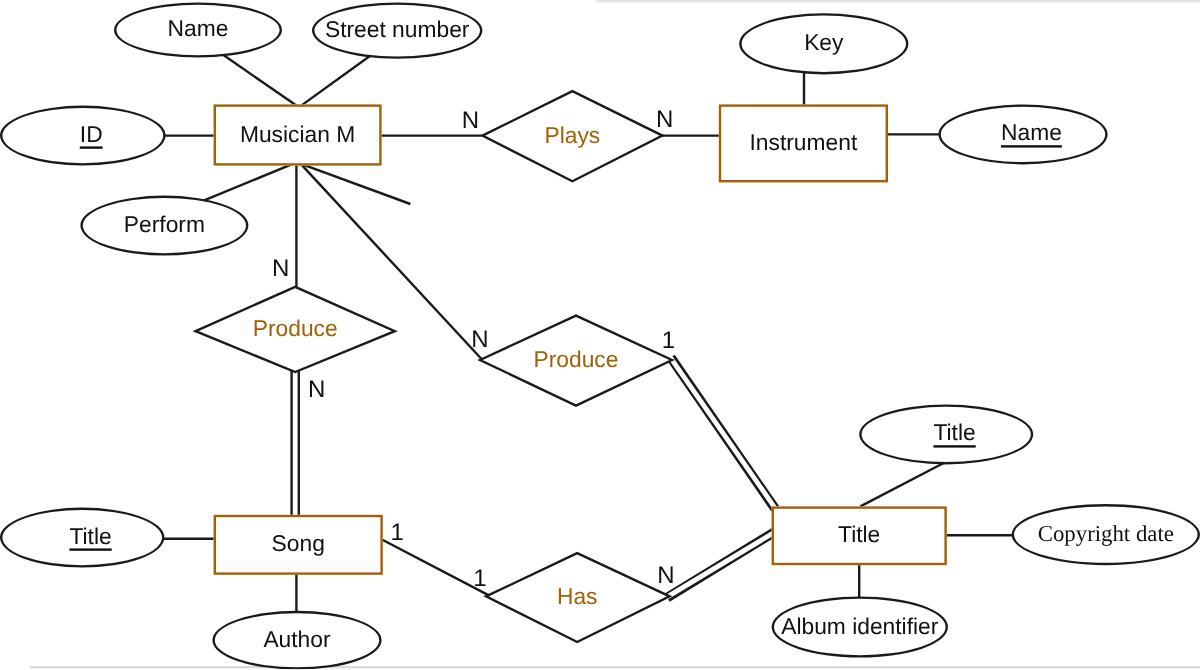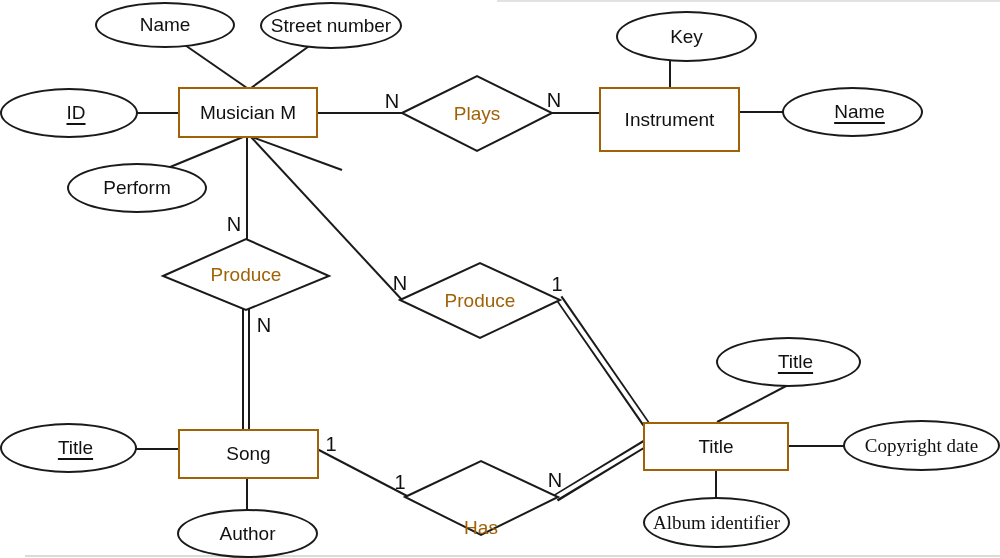--- a/index.html
+++ b/index.html
@@ -138,28 +138,28 @@
   <div class="entity" style="left:643px; top:422px; width:146px; height:49px;">Title</div>
 
   <div class="ellipse" style="left:95px; top:2px; width:140px; height:46px;">Name</div>
   <div class="ellipse" style="left:260px; top:2px; width:142px; height:47px;">Street number</div>
   <div class="ellipse key" style="left:0px; top:88px; width:138px; height:50px;">ID</div>
   <div class="ellipse" style="left:67px; top:163px; width:140px; height:50px;">Perform</div>
   <div class="ellipse" style="left:616px; top:11px; width:141px; height:51px;">Key</div>
   <div class="ellipse key" style="left:782px; top:87px; width:141px; height:50px;">Name</div>
   <div class="ellipse key" style="left:716px; top:337px; width:145px; height:50px;">Title</div>
   <div class="ellipse" style="left:843px; top:420px; width:157px; height:51px;font-family:Liberation Serif, serif;">Copyright date</div>
-  <div class="ellipse" style="left:643px; top:497px; width:147px; height:51px;font-family:Liberation Serif, serif;">Album identifier</div>
+  <div class="ellipse" style="left:643px; top:497px; width:147px; height:51px;">Album identifier</div>
   <div class="ellipse key" style="left:0px; top:423px; width:137px; height:50px;">Title</div>
   <div class="ellipse" style="left:177px; top:509px; width:141px; height:49px;">Author</div>
 
   <div class="diamond-label" style="left:417px; top:102px;">Plays</div>
   <div class="diamond-label" style="left:186px; top:263px;">Produce</div>
   <div class="diamond-label" style="left:420px; top:289px;">Produce</div>
-  <div class="diamond-label" style="left:421px; top:486px;margin-top:30px;">Has</div>
+  <div class="diamond-label" style="left:421px; top:486px;">Has</div>
 
   <div class="card" style="left:379px; top:90px;">N</div>
   <div class="card" style="left:541px; top:89px;">N</div>
   <div class="card" style="left:221px; top:213px;">N</div>
   <div class="card" style="left:251px; top:314px;">N</div>
   <div class="card" style="left:387px; top:272px;">N</div>
   <div class="card" style="left:544px; top:273px;">1</div>
   <div class="card" style="left:318px; top:433px;">1</div>
   <div class="card" style="left:387px; top:471px;">1</div>
   <div class="card" style="left:542px; top:469px;">N</div>

